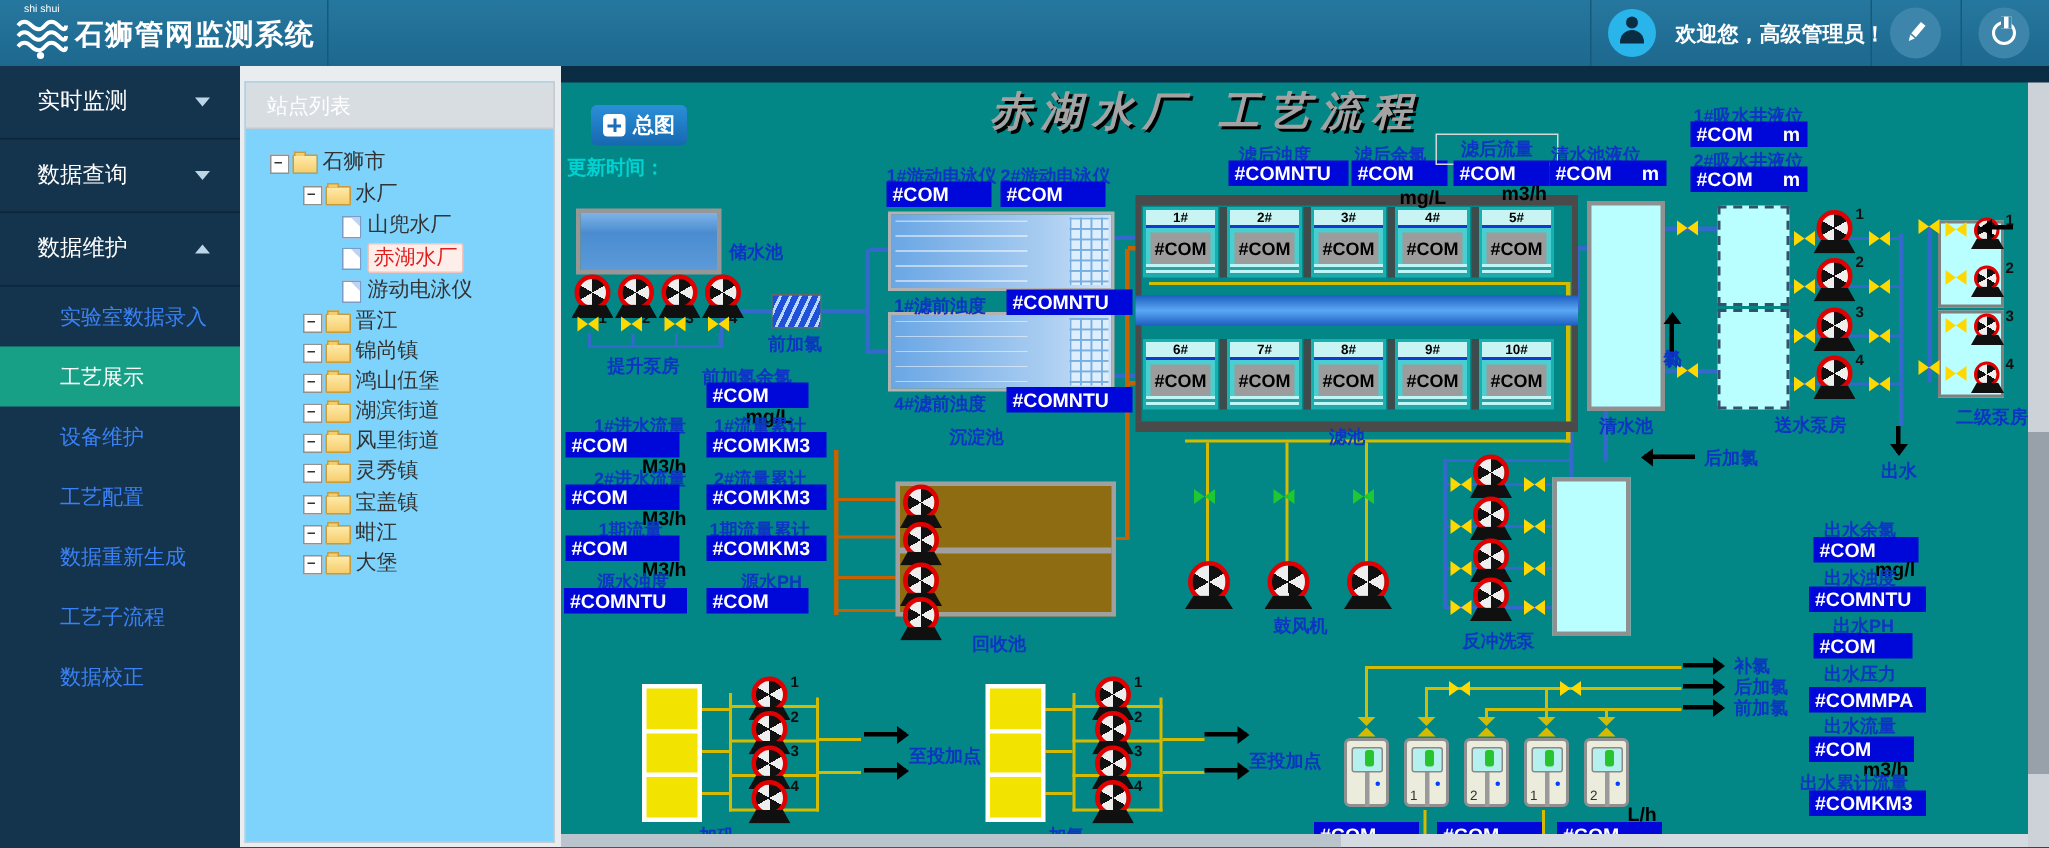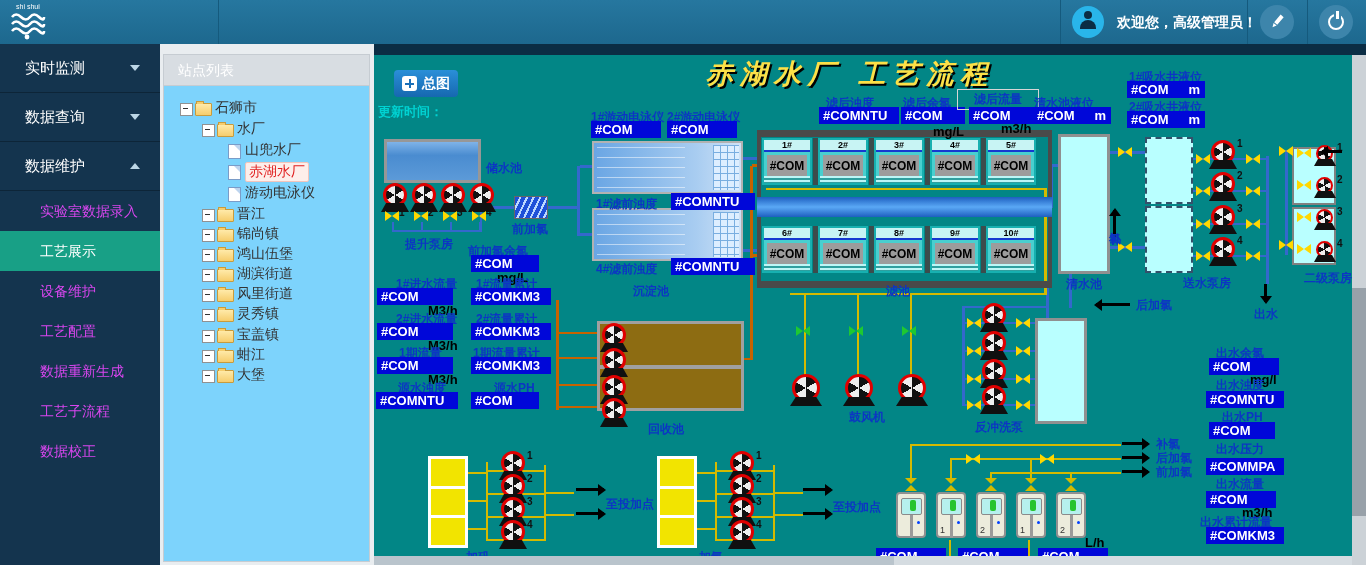--- a/index.html
+++ b/index.html
@@ -19,41 +19,41 @@
   .pencil{position:absolute;left:10px;top:9px;width:14px;height:16px;transform:rotate(40deg)}
   .pencil::before{content:"";position:absolute;left:5px;top:0;width:4px;height:10px;background:#fff}
   .pencil::after{content:"";position:absolute;left:5px;top:11px;border-left:2px solid transparent;border-right:2px solid transparent;border-top:4px solid #fff}
   .power{position:absolute;left:9px;top:9px;width:12px;height:12px;border:2px solid #fff;border-radius:50%}
   .power::before{content:"";position:absolute;left:4px;top:-5px;width:3px;height:8px;background:#fff;border-left:2px solid #3d85ab;border-right:2px solid #3d85ab}
   
   .side{position:absolute;left:0;top:44px;width:160px;height:521px;background:#14344e}
   .m-item{position:relative;height:48px;line-height:48px;padding-left:25px;color:#fff;font-size:15px;border-bottom:1px solid #0d2538;cursor:pointer}
   .car{position:absolute;right:20px;top:21px;border:5px solid transparent;border-top:6px solid #bcd6e6}
   .car.up{top:15px;border-top-color:transparent;border-bottom:6px solid #bcd6e6}
-  .s-item{position:relative;height:40px;line-height:40px;padding-left:40px;color:#d946ef;font-size:14px;cursor:pointer}
+  .s-item{position:relative;height:40px;line-height:40px;padding-left:40px;color:#3b82f6;font-size:14px;cursor:pointer}
   .s-item.active{background:#18a086;color:#fff}
   
   .treebg{position:absolute;left:160px;top:44px;width:214px;height:521px;background:#e9edf0}
   .panel{position:absolute;left:163px;top:54px;width:205px;height:506px;background:#7dd3fc;border:1px solid #c6ccd2}
   .panel-h{height:30px;line-height:30px;background:#d8dde2;color:#fff;font-size:14px;padding-left:14px;border-bottom:1px solid #c6ccd2}
   .tnode{position:absolute;height:20px;font-size:14px;color:#333;white-space:nowrap;cursor:pointer}
   .tog{position:absolute;width:11px;height:11px;background:#fff;border:1px solid #919191;top:4px}
   .tog::before{content:"";position:absolute;left:2px;top:4px;width:5px;height:1px;background:#333}
   .fold{position:absolute;top:4px;width:15px;height:11px;background:linear-gradient(#ffeaa9,#f6cd6d);border:1px solid #c89b3c;border-radius:1px}
   .fold::before{content:"";position:absolute;top:-3px;left:0;width:6px;height:2px;background:#f6cd6d;border:1px solid #c89b3c;border-bottom:none}
   .ficon{position:absolute;top:3px;width:11px;height:13px;background:#fff;border:1px solid #7a9cc8}
   .ficon::after{content:"";position:absolute;right:0;top:0;border:3px solid;border-color:#bcd4ef #bcd4ef transparent transparent}
   .sel{background:#fdeeea;border:1px solid #f2c4bb;border-radius:2px;color:#e01f1f !important;padding:0 3px}
   
   .main{position:absolute;left:374px;top:55px;width:978px;height:501px;background:#028686}
   .vsb{position:absolute;left:1352px;top:55px;width:14px;height:510px;background:#ccd2d7}
   .vsb-t{position:absolute;left:1352px;top:288px;width:14px;height:228px;background:#98a1a9;cursor:pointer}
   .hsb{position:absolute;left:374px;top:556px;width:978px;height:9px;background:#d5dce1}
   .hsb-t{position:absolute;left:374px;top:556px;width:520px;height:9px;background:#b9c4cc;cursor:pointer}
-  .title{position:absolute;left:660px;top:56px;width:380px;text-align:center;font-family:"DejaVu Serif",serif;font-style:italic;font-weight:bold;font-size:27px;letter-spacing:7px;color:#fde047;text-shadow:2px 2px 0 #000;white-space:nowrap}
+  .title{position:absolute;left:660px;top:56px;width:380px;text-align:left;font-family:"DejaVu Serif",serif;font-style:italic;font-weight:bold;font-size:27px;letter-spacing:7px;color:#a3a3a3;text-shadow:2px 2px 0 #000;white-space:nowrap}
   .ovbtn{position:absolute;left:394px;top:70px;width:64px;height:27px;background:linear-gradient(#2a8fd8,#1668b0);border-radius:4px;color:#fff;font-size:14px;font-weight:bold;display:flex;align-items:center;justify-content:center;gap:5px;cursor:pointer}
   .plus{width:15px;height:15px;background:#fff;border-radius:3px;position:relative}
   .plus::before{content:"";position:absolute;left:3px;top:6.5px;width:9px;height:2px;background:#1a6fb8}
   .plus::after{content:"";position:absolute;left:6.5px;top:3px;width:2px;height:9px;background:#1a6fb8}
   .upd{position:absolute;left:378px;top:103px;color:#00d2d2;font-size:13px;font-weight:bold}
   .lbl{position:absolute;font-size:12px;font-weight:bold;color:#0c35c4;white-space:nowrap}
   .val{position:absolute;background:#0007d9;color:#fff;font-size:13px;font-weight:bold;white-space:nowrap;padding:1px 0 1px 4px;display:flex;justify-content:space-between;box-sizing:border-box}
   .val .u{padding-right:5px}
   .unit{position:absolute;font-size:13px;font-weight:bold;color:#000;white-space:nowrap}
   .blbl{position:absolute;border:1px solid #d6d6d6;font-size:12px;font-weight:bold;color:#0c35c4;text-align:center;padding:1px 0}
@@ -102,20 +102,21 @@
   <div class="hdr">
     <div class="logo">
       <small>shi shui</small>
       <svg width="36" height="30" style="position:absolute;top:8px" viewBox="0 0 36 30">
         <path d="M2 6 q4 -5 9 0 t9 0 t9 0 t5 0" stroke="#fff" stroke-width="2.6" fill="none"></path>
         <path d="M2 13 q4 -5 9 0 t9 0 t9 0 t5 0" stroke="#fff" stroke-width="2.6" fill="none"></path>
         <path d="M2 20 q4 -5 9 0 t9 0 t9 0 t5 0" stroke="#fff" stroke-width="2.6" fill="none"></path>
         <circle cx="17" cy="26" r="2.4" fill="#fff"></circle>
       </svg>
     </div>
+    <div class="hdr-title">石狮管网监测系统</div>
     <div class="div" style="left:218px"></div>
     <div class="div" style="left:1060px"></div>
     <div class="div" style="left:1247px"></div>
     <div class="div" style="left:1307px"></div>
     <div class="avatar">
         <span class="person"></span>
       </div>
     <div class="welcome">欢迎您，高级管理员！</div>
     <div class="hbtn" style="left:1260px">
         <span class="pencil"></span>

